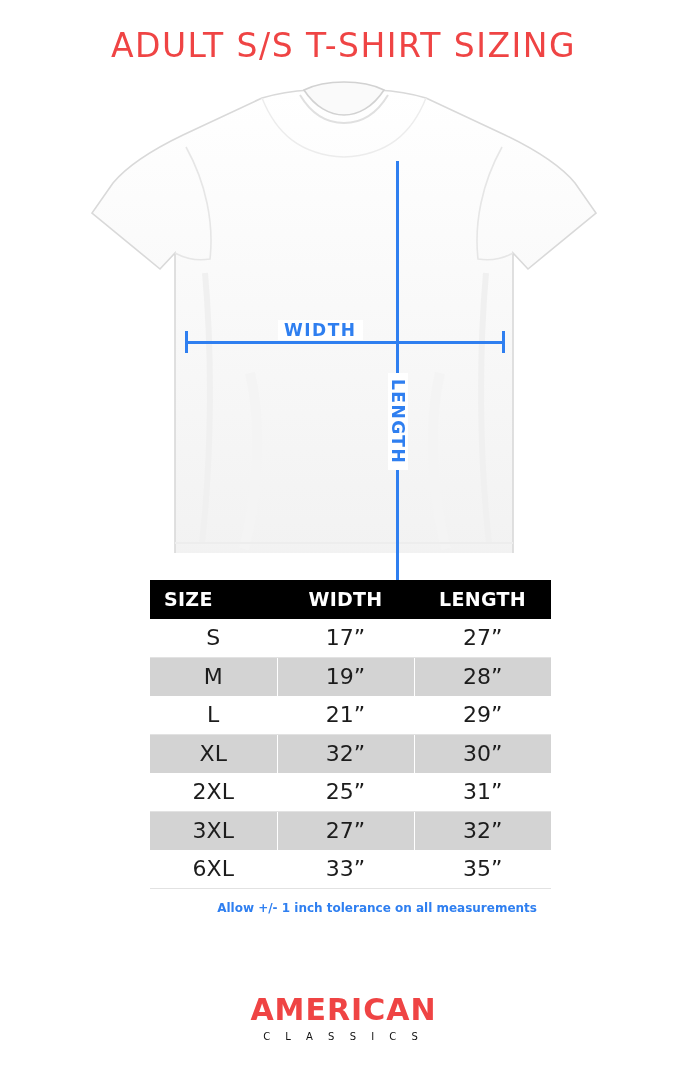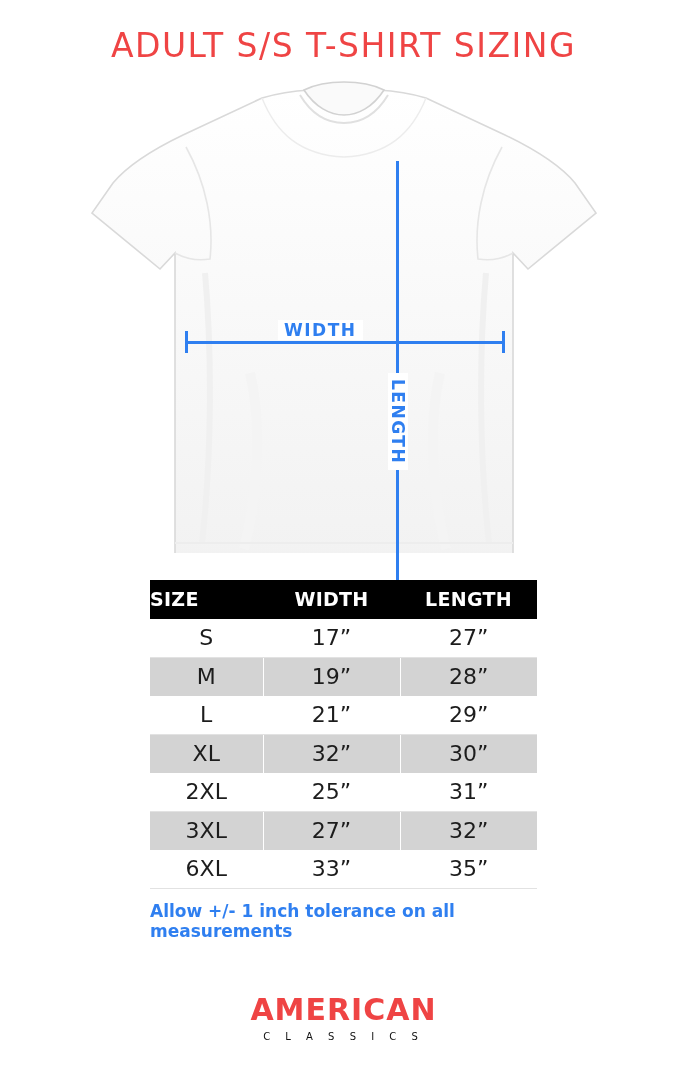--- a/index.html
+++ b/index.html
@@ -105,43 +105,43 @@
   }
   table.size-table thead th {
     background: #000000;
     color: #ffffff;
     font-size: 19px;
     font-weight: bold;
     padding: 8px 0 9px 0;
     letter-spacing: 0.3px;
     font-family: "DejaVu Sans", sans-serif;
   }
-  table.size-table thead th.col-size { text-align: left; width: 113px; }
+  table.size-table thead th.col-size { text-align: left; padding-left: 14px; width: 113px; }
   table.size-table thead th.col-width { text-align: center; width: 137px; }
   table.size-table thead th.col-length { text-align: center; width: 137px; }
 
   table.size-table td {
     font-size: 22px;
     text-align: center;
     padding: 6px 0 7px 0;
     color: #1c1c1c;
     font-family: "DejaVu Sans", sans-serif;
     font-weight: 400;
     border-right: 1px solid #ffffff;
   }
   table.size-table td:last-child { border-right: none; }
   table.size-table tbody tr.odd  { background: #ffffff; }
   table.size-table tbody tr.even { background: #d3d3d3; }
   table.size-table tbody tr.odd td { border-bottom: 1px solid #e2e2e2; }
 
   .tolerance {
     margin-top: 12px;
-    text-align: left;
+    text-align: right;
     color: #2f7ff0;
-    font-size: 17px;
+    font-size: 12px;
     font-weight: bold;
     font-family: "DejaVu Sans", sans-serif;
   }
 
   
   .brand {
     position: absolute;
     left: 0;
     right: 0;
     top: 992px;

